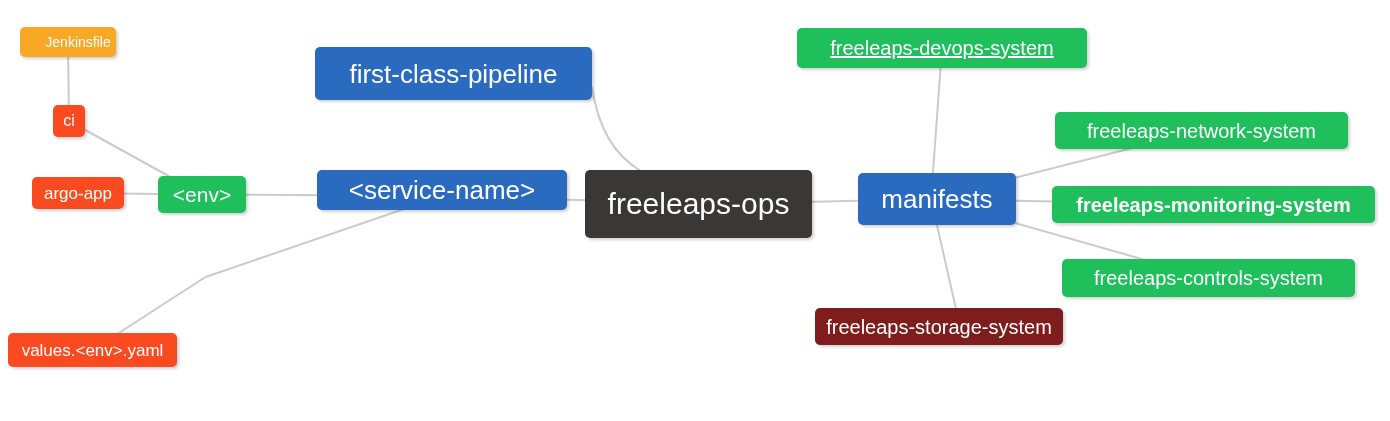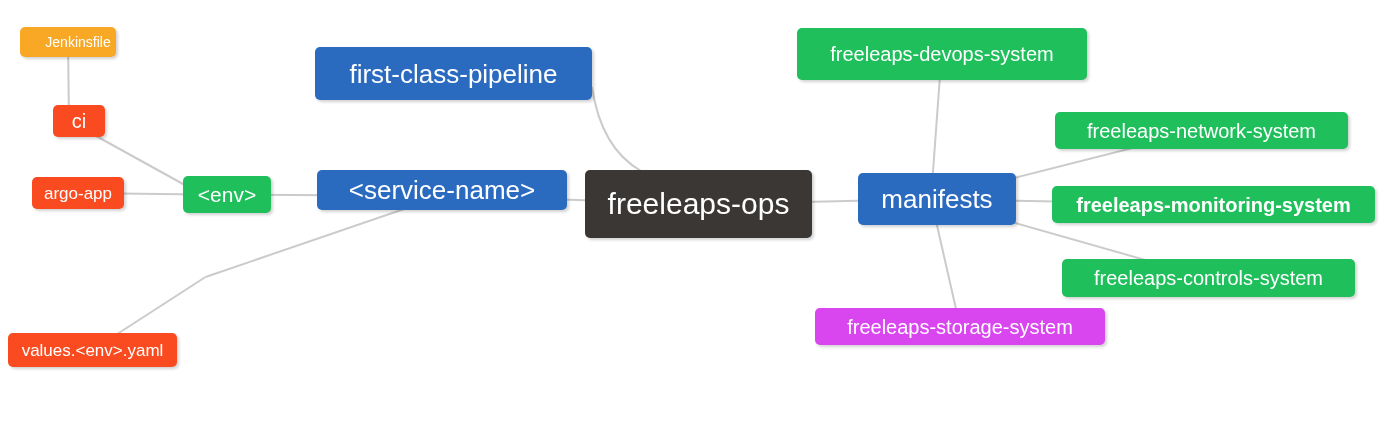--- a/index.html
+++ b/index.html
@@ -70,44 +70,44 @@
       </div>
       <div class="node" style="left: 315px; top: 35px; width: 277px; height: 53px; background: rgb(42, 107, 192); color: rgb(255, 255, 255); font-size: 26px; margin-top: 12px;">
         <span>first-class-pipeline</span>
       </div>
       <div class="node" style="left: 317px; top: 170px; width: 250px; height: 40px; background: rgb(42, 107, 192); color: rgb(255, 255, 255); font-size: 26px;">
         <span>&lt;service-name&gt;</span>
       </div>
       <div class="node" style="left: 852px; top: 173px; width: 158px; height: 52px; background: rgb(42, 107, 192); color: rgb(255, 255, 255); font-size: 26px; margin-left: 6px;">
         <span>manifests</span>
       </div>
-      <div class="node" style="left: 158px; top: 176px; width: 88px; height: 37px; background: rgb(31, 191, 92); color: rgb(255, 255, 255); font-size: 21px; margin-left: 25px;">
+      <div class="node" style="left: 158px; top: 176px; width: 88px; height: 37px; background: rgb(31, 191, 92); color: rgb(255, 255, 255); font-size: 21px;">
         <span>&lt;env&gt;</span>
       </div>
-      <div class="node" style="left: 53px; top: 105px; width: 52px; height: 32px; background: rgb(250, 74, 31); color: rgb(255, 255, 255); font-size: 20px;">
+      <div class="node" style="left: 53px; top: 105px; width: 32px; height: 32px; background: rgb(250, 74, 31); color: rgb(255, 255, 255); font-size: 16px;">
         <span>ci</span>
       </div>
       <div class="node" style="left: 32px; top: 177px; width: 92px; height: 32px; background: rgb(250, 74, 31); color: rgb(255, 255, 255); font-size: 17px;">
         <span>argo-app</span>
       </div>
       <div class="node" style="left: 20px; top: 27px; width: 96px; height: 30px; background: rgb(249, 168, 38); color: rgb(255, 255, 255); font-size: 14px; padding-left: 20px;">
         <span>Jenkinsfile</span>
       </div>
       <div class="node" style="left: 8px; top: 333px; width: 169px; height: 34px; background: rgb(250, 74, 31); color: rgb(255, 255, 255); font-size: 17px; align-items: center;">
         <span>values.&lt;env&gt;.yaml</span>
       </div>
-      <div class="node" style="left: 797px; top: 28px; width: 290px; height: 52px; background: rgb(31, 191, 92); color: rgb(255, 255, 255); font-size: 20px;">
+      <div class="node" style="left: 797px; top: 28px; width: 290px; height: 40px; background: rgb(31, 191, 92); color: rgb(255, 255, 255); font-size: 20px; text-decoration: underline;">
         <span>freeleaps-devops-system</span>
       </div>
       <div class="node" style="left: 1055px; top: 112px; width: 293px; height: 37px; background: rgb(31, 191, 92); color: rgb(255, 255, 255); font-size: 20px;">
         <span>freeleaps-network-system</span>
       </div>
       <div class="node" style="left: 1052px; top: 186px; width: 323px; height: 37px; background: rgb(31, 191, 92); color: rgb(255, 255, 255); font-size: 20px; font-weight: bold;">
         <span>freeleaps-monitoring-system</span>
       </div>
       <div class="node" style="left: 1062px; top: 259px; width: 293px; height: 38px; background: rgb(31, 191, 92); color: rgb(255, 255, 255); font-size: 20px;">
         <span>freeleaps-controls-system</span>
       </div>
-      <div class="node" style="left: 815px; top: 308px; width: 290px; height: 37px; background: #d946ef; color: rgb(255, 255, 255); font-size: 20px;">
+      <div class="node" style="left: 815px; top: 308px; width: 248px; height: 37px; background: #7f1d1d; color: rgb(255, 255, 255); font-size: 20px;">
         <span>freeleaps-storage-system</span>
       </div>
     </div>
 </div>
 
 </body></html>

